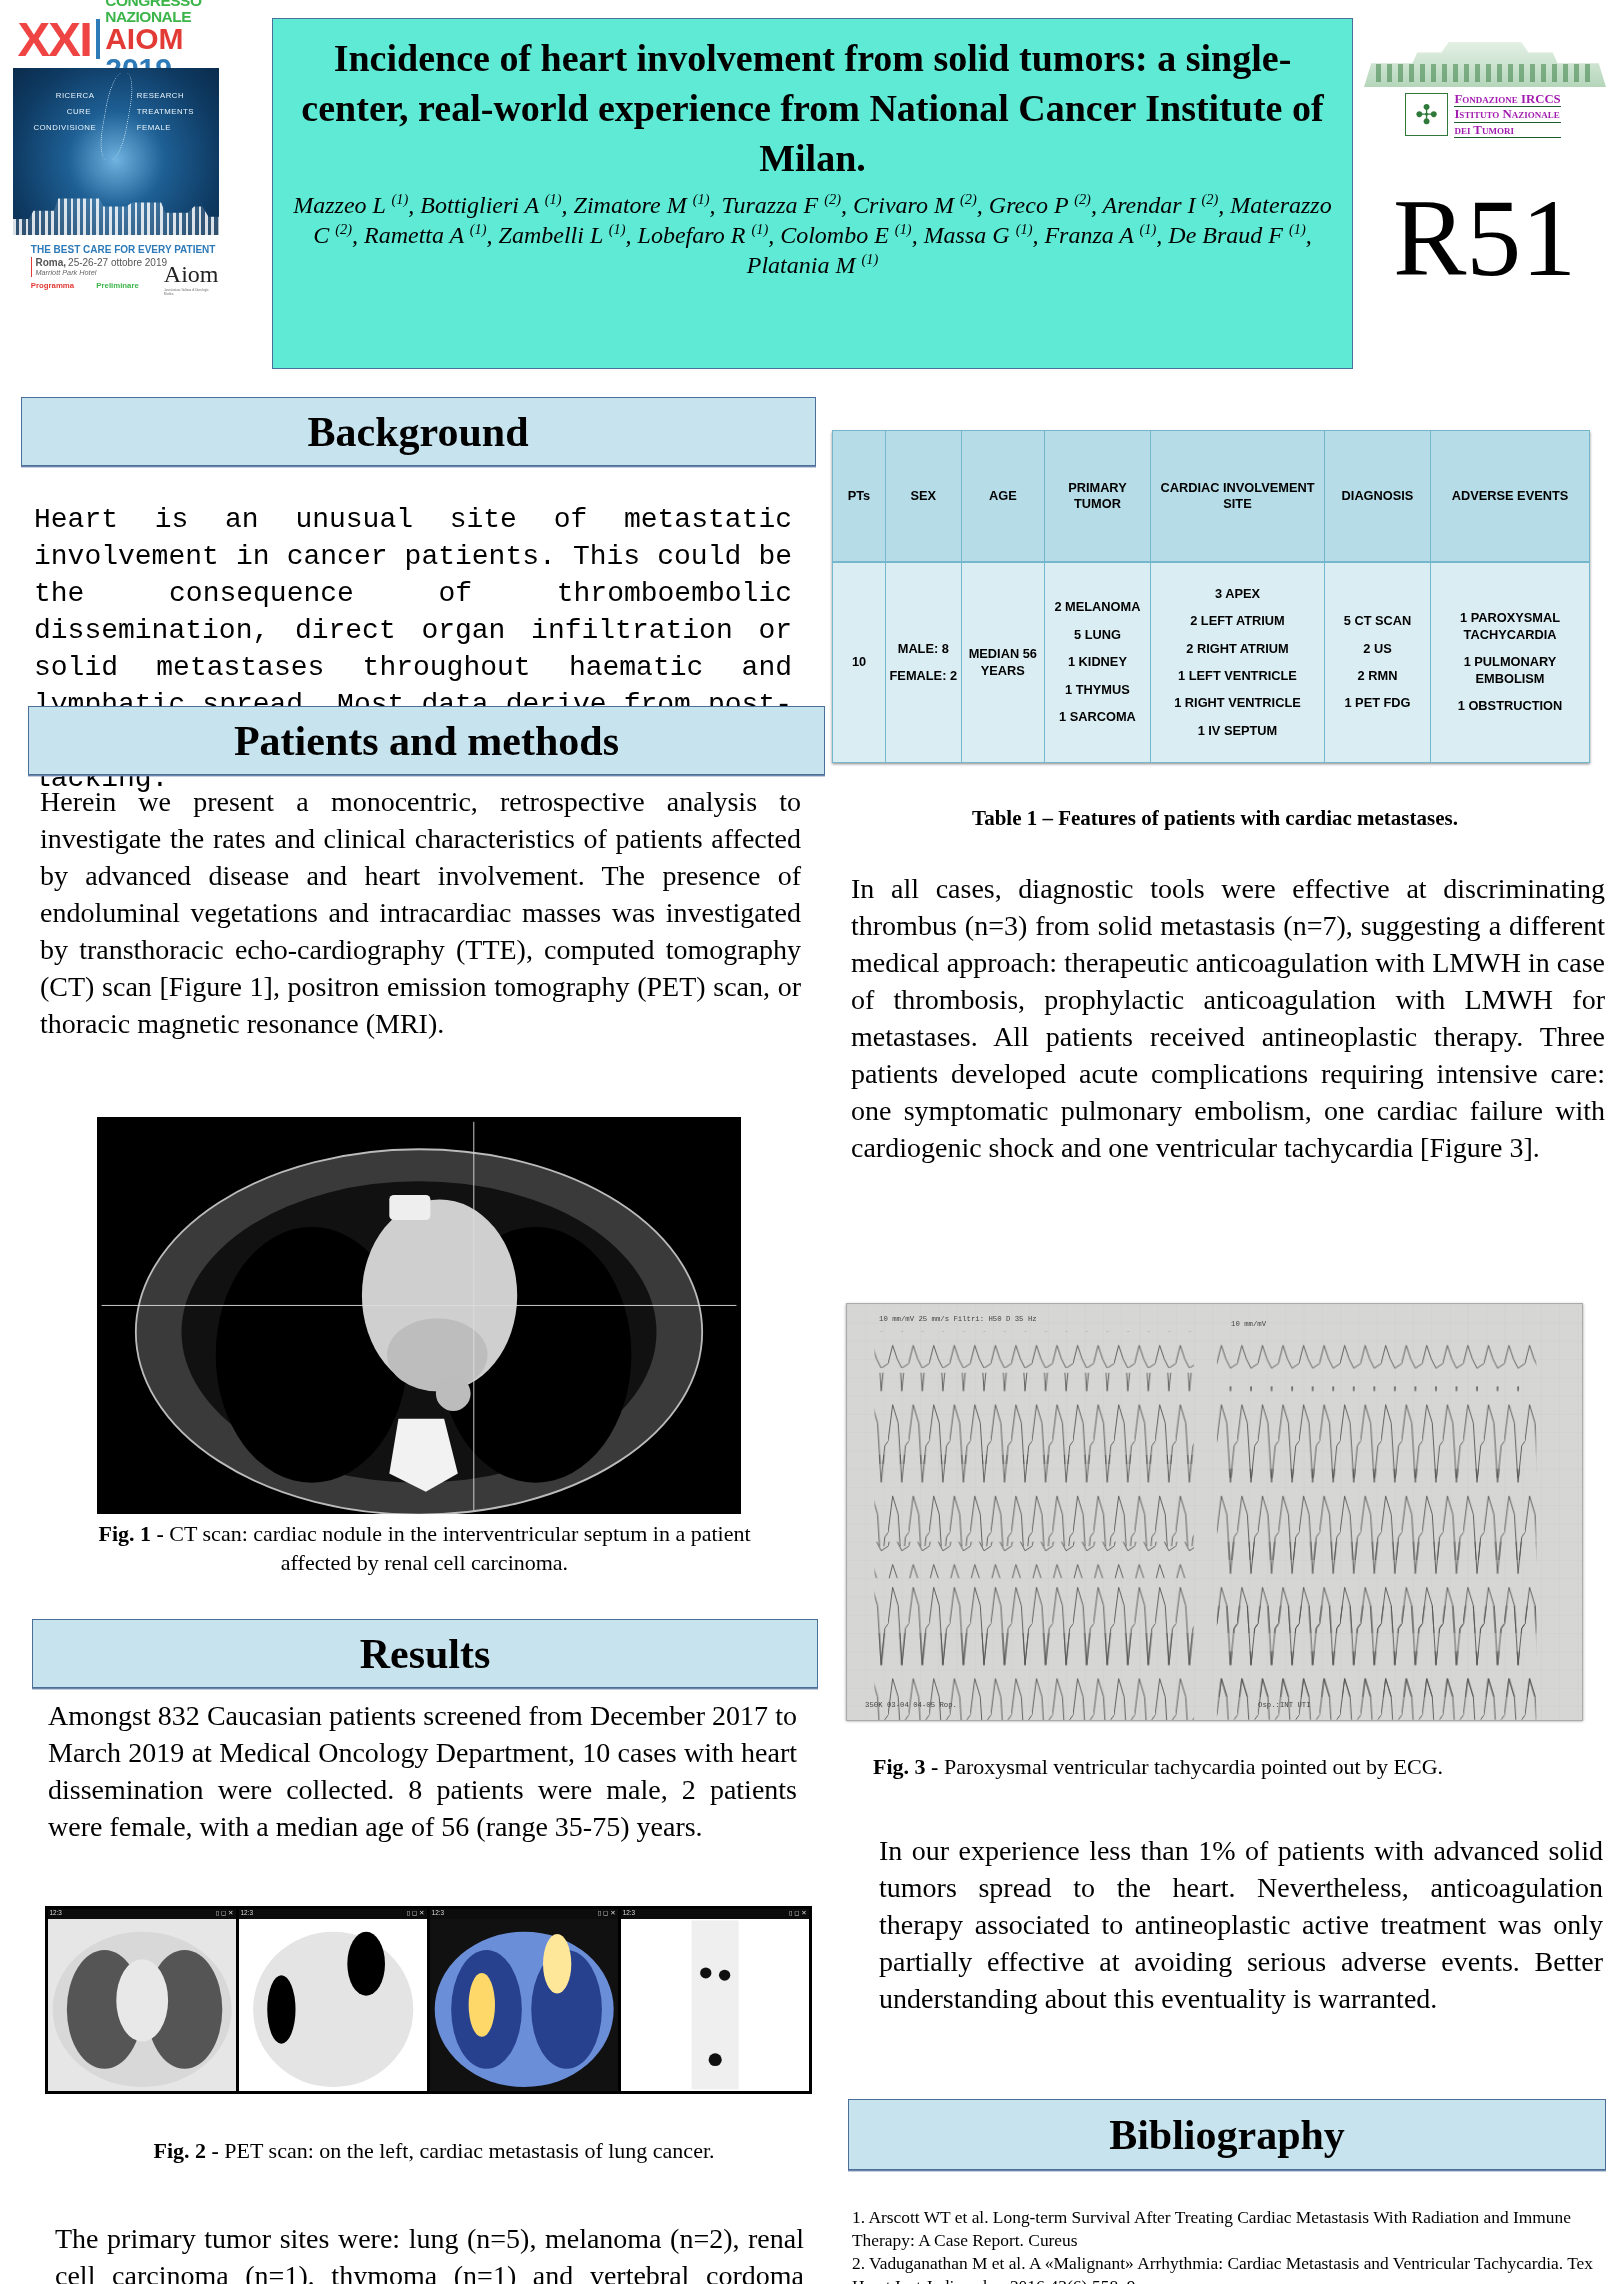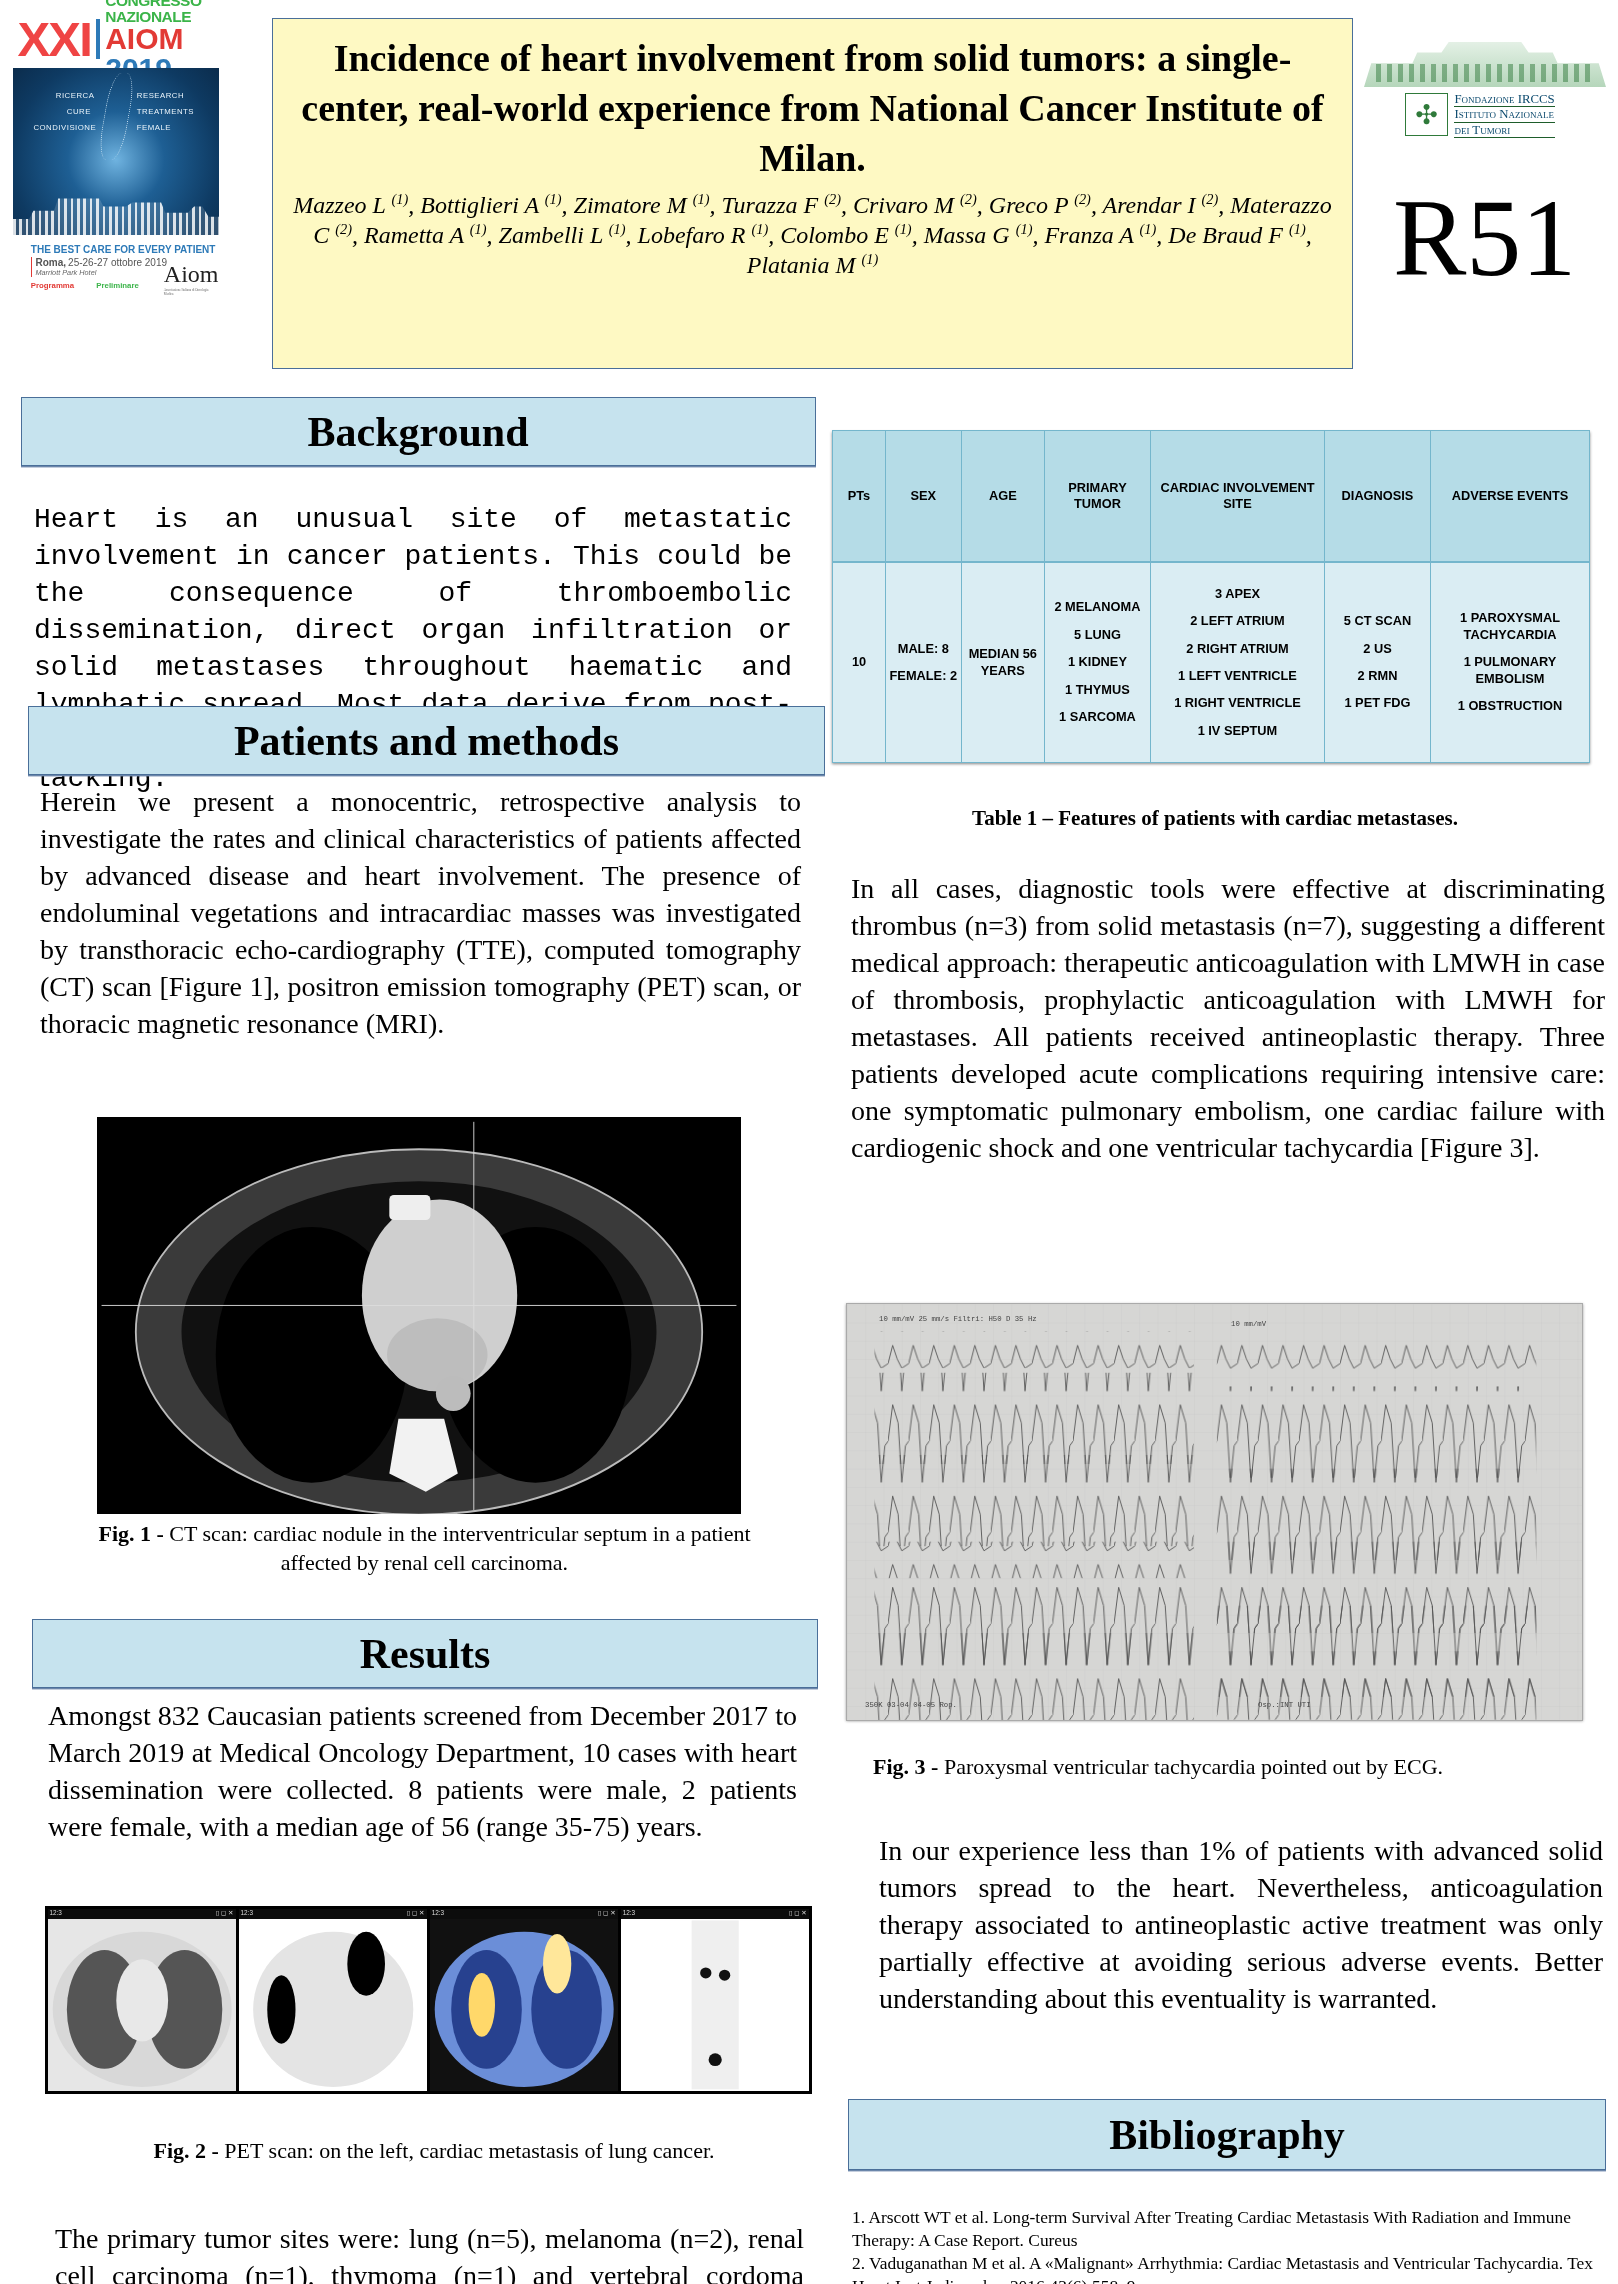--- a/index.html
+++ b/index.html
@@ -1,18 +1,18 @@
 <!DOCTYPE html>
 <html style="font-size:7.3px"><head>
 <meta charset="utf-8">
 <style>
   html, body { margin:0; padding:0; background:#ffffff; }
   body { width:1618px; height:2558px; position:relative; overflow:hidden; font-family:"Liberation Serif", "DejaVu Serif", serif; color:#000; }
   .abs { position:absolute; }
-  .panel { background:#fef9c3; border:0.9px solid #4a6f99; box-sizing:border-box; }
+  .panel { background:#5eead4; border:0.9px solid #4a6f99; box-sizing:border-box; }
   .sec-head { background:#c6e3ee; border:0.9px solid #4a6f99; box-shadow:0 1.4px 0 #6b86aa; box-sizing:border-box; display:flex; align-items:center; justify-content:center; font-weight:bold; font-size:42px; }
   .body-text { font-size:28px; line-height:37px; text-align:justify; }
   .caption { font-size:22px; line-height:29px; text-align:center; }
   .caption b { font-weight:bold; }
 
   
   .aiom { left:12.8px; top:13.7px; width:206px; height:297px; background:#fff; }
   .aiom-top { display:flex; align-items:center; height:50px; padding:0 4.6px; }
   .aiom-xxi { font-family:"Liberation Sans", sans-serif; font-size:49px; font-weight:bold; color:#ef4444; letter-spacing:-1.8px; }
   .aiom-bar { width:5.5px; height:40px; background:#2d7ab8; margin:0 5.5px; }
@@ -41,21 +41,21 @@
   .authors { position:absolute; left:13.7px; right:13.7px; top:171px; text-align:center; font-style:italic; font-size:24px; line-height:30px; }
   .affil { position:absolute; left:13.7px; right:13.7px; top:283px; text-align:center; font-size:22px; line-height:28px; }
   sup { font-size:60%; line-height:0; }
 
   
   .int-logo { left:1364px; top:34px; width:242px; height:119px; }
   .int-building { width:100%; height:53px; background:linear-gradient(180deg, rgba(160,205,165,0.2), rgba(120,180,130,0.55)); clip-path:polygon(0 100%,3% 55%,20% 55%,22% 35%,32% 35%,35% 15%,65% 15%,68% 35%,78% 35%,80% 55%,97% 55%,100% 100%); position:relative; }
   .int-building::after { content:""; position:absolute; left:5%; right:5%; bottom:4.6px; height:18px; background:repeating-linear-gradient(90deg, rgba(60,130,70,0.55) 0 4.6px, transparent 4.6px 11px); }
   .int-row { display:flex; align-items:center; margin:4.6px 0 0 41px; }
   .int-box { width:41px; height:41px; border:0.9px solid #2f7a3a; display:flex; align-items:center; justify-content:center; font-size:27px; color:#2f7a3a; }
-  .int-name { margin-left:6.4px; font-family:"Liberation Serif", serif; color:#0c4a6e; font-weight:normal; font-variant:small-caps; font-size:12.8px; line-height:14.6px; }
+  .int-name { margin-left:6.4px; font-family:"Liberation Serif", serif; color:#a21caf; font-weight:bold; font-variant:small-caps; font-size:12.8px; line-height:14.6px; }
   .int-name span { display:block; border-bottom:0.9px solid #1e5d2b; }
   .r51 { left:1393px; top:183px; font-size:110px; font-family:"Liberation Serif", serif; line-height:1; }
 
   
   .h-bg { left:20.6px; top:397px; width:795px; height:69px; }
   .t-bg { left:34px; top:501px; width:758px;font-family:Liberation Mono, monospace; }
   .h-pm { left:28px; top:706px; width:797px; height:69px; }
   .t-pm { left:40px; top:783px; width:761px; }
   .img-ct { left:97px; top:1117px; width:644px; height:397px; background:#000; overflow:hidden; }
   .cap-ct { left:73px; top:1519px; width:703px; }

